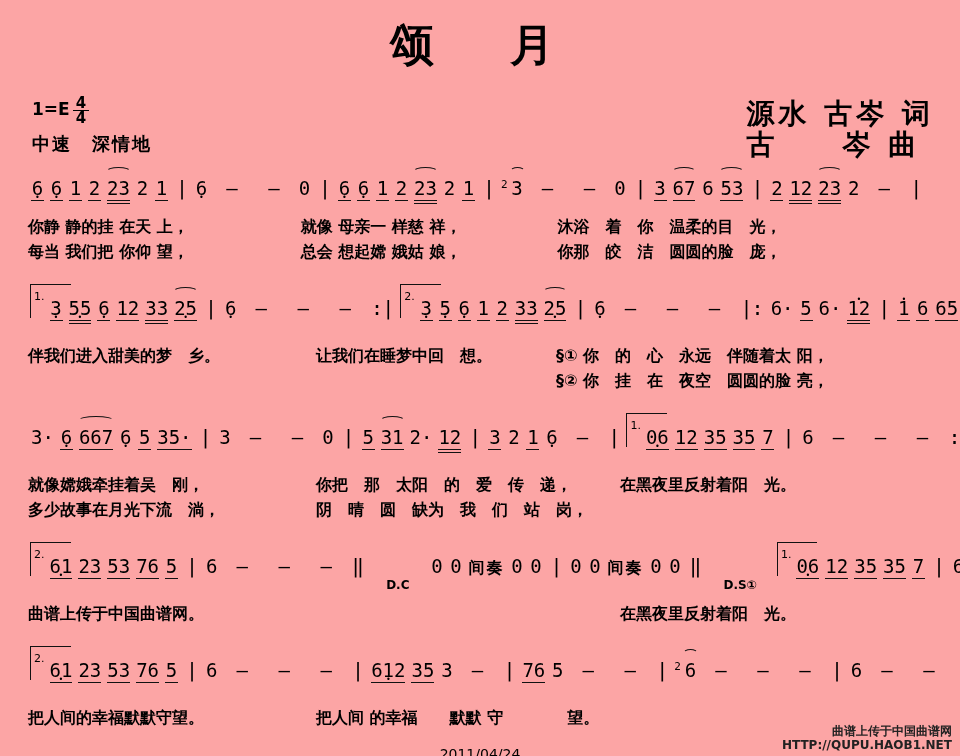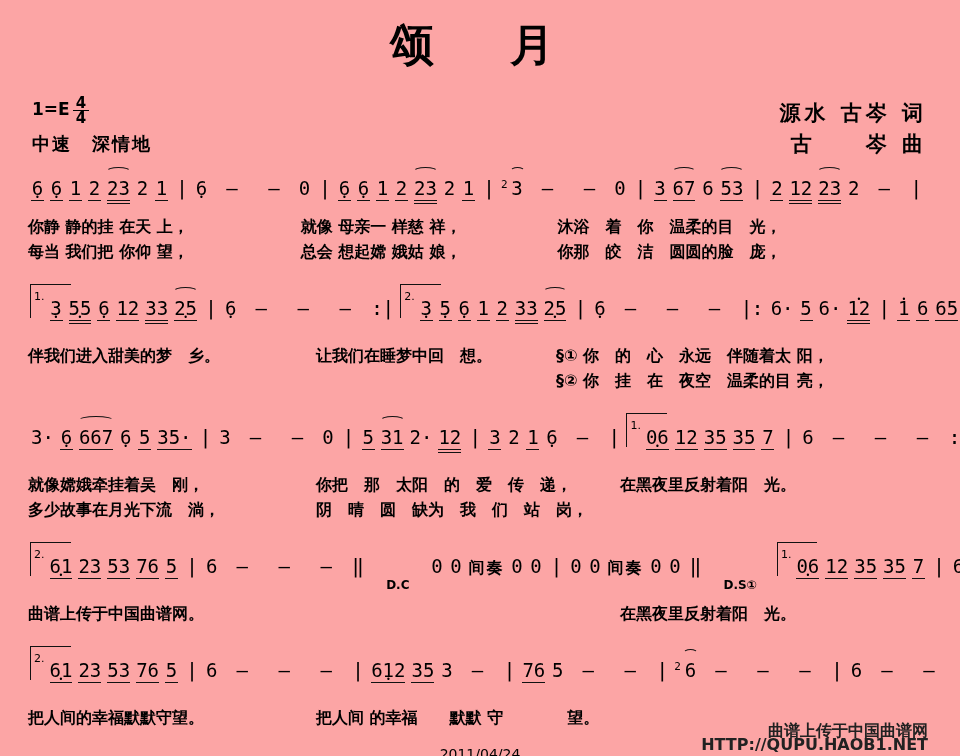--- a/index.html
+++ b/index.html
@@ -8,22 +8,22 @@
   
   .header{position:relative;height:158px;}
   .title{margin:0;text-align:center;padding-top:16px;font-size:44px;font-weight:900;
          letter-spacing:16px;font-family:"DejaVu Sans",sans-serif;}
   .keyline{position:absolute;left:32px;top:96px;font-size:17px;font-weight:bold;}
   .meter{display:inline-block;vertical-align:-8px;margin-left:3px;text-align:center;
          font-weight:bold;font-size:15px;line-height:14px;}
   .mtop{display:block;border-bottom:1.5px solid #000;padding:0 3px;}
   .mbot{display:block;}
   .tempo{position:absolute;left:32px;top:132px;font-size:18px;font-weight:bold;letter-spacing:2px;}
-  .credits{position:absolute;right:33px;top:98px;font-size:21px;font-weight:bold;
-           line-height:31px;text-align:right;letter-spacing:4px;}
+  .credits{position:absolute;right:26px;top:98px;font-size:28px;font-weight:bold;
+           line-height:31px;text-align:left;letter-spacing:4px;}
   
   #systems{padding-left:28px;margin-top:2px;}
   .system{margin-bottom:16px;}
   .music-row{white-space:nowrap;padding:16px 0 10px;}
   .tok{display:inline-block;position:relative;min-width:13px;margin:0 3px;text-align:center;
        font-family:"DejaVu Sans Mono",monospace;font-size:19px;line-height:24px;}
   .fu{border-bottom:1.5px solid #111;}
   .fw{border-bottom:4px double #111;}
   .fb::after{content:"•";font-size:8px;position:absolute;bottom:-10px;left:50%;transform:translateX(-50%);}
   .fa::before{content:"•";font-size:8px;position:absolute;top:-8px;left:50%;transform:translateX(-50%);}
@@ -36,21 +36,21 @@
   .fL{font-family:"DejaVu Sans",sans-serif;font-weight:bold;font-size:16px;letter-spacing:2px;}
   .fs{font-family:"DejaVu Sans",sans-serif;font-weight:bold;font-size:12px;position:relative;
       top:16px;min-width:10px;margin:0 18px;}
   .fv{font-size:11px;font-family:"DejaVu Sans",sans-serif;border-top:1px solid #111;
       border-left:1px solid #111;padding:0 26px 9px 3px;margin:0 -24px 0 2px;position:relative;
       top:-15px;min-width:8px;text-align:left;}
   .lyric-row{font-size:16px;font-weight:bold;white-space:pre;line-height:25px;
              font-family:"DejaVu Sans",sans-serif;}
   
   .date{text-align:center;font-size:14px;margin-top:2px;}
-  .watermark{position:absolute;right:32px;bottom:4px;text-align:right;font-size:16px;
+  .watermark{position:absolute;right:8px;bottom:4px;text-align:right;font-size:12px;
              font-weight:bold;line-height:14px;color:#222;}
 </style>
 </head>
 <body>
 
 <div class="page">
 
   <div class="header">
     <h1 class="title">颂　月</h1>
 
@@ -68,21 +68,21 @@
 
   <div id="systems">
       <div class="system">
         <div class="music-row"><span class="tok fu fb">6</span><span class="tok fu fb">6</span><span class="tok fu">1</span><span class="tok fu">2</span><span class="tok fw fc">23</span><span class="tok">2</span><span class="tok fu">1</span><span class="tok fB">|</span><span class="tok fb">6</span><span class="tok fd">—</span><span class="tok fd">—</span><span class="tok">0</span><span class="tok fB">|</span><span class="tok fu fb">6</span><span class="tok fu fb">6</span><span class="tok fu">1</span><span class="tok fu">2</span><span class="tok fw fc">23</span><span class="tok">2</span><span class="tok fu">1</span><span class="tok fB">|</span><span class="tok fg">2</span><span class="tok fc">3</span><span class="tok fd">—</span><span class="tok fd">—</span><span class="tok">0</span><span class="tok fB">|</span><span class="tok fu">3</span><span class="tok fu fc">67</span><span class="tok">6</span><span class="tok fu fc">53</span><span class="tok fB">|</span><span class="tok fu">2</span><span class="tok fw">12</span><span class="tok fw fc">23</span><span class="tok">2</span><span class="tok fd">—</span><span class="tok fB">|</span></div>
         <div class="lyric-row">你静 静的挂 在天 上，　　　　　　　就像 母亲一 样慈 祥，　　　　　　沐浴　着　你　温柔的目　光，</div>
         <div class="lyric-row">每当 我们把 你仰 望，　　　　　　　总会 想起嫦 娥姑 娘，　　　　　　你那　皎　洁　圆圆的脸　庞，</div>
       </div>
       <div class="system">
         <div class="music-row"><span class="tok fv">1.</span><span class="tok fu fb">3</span><span class="tok fw fb">55</span><span class="tok fu fb">6</span><span class="tok fu">12</span><span class="tok fw">33</span><span class="tok fu fc fb">25</span><span class="tok fB">|</span><span class="tok fb">6</span><span class="tok fd">—</span><span class="tok fd">—</span><span class="tok fd">—</span><span class="tok fB">:|</span><span class="tok fv">2.</span><span class="tok fu fb">3</span><span class="tok fu fb">5</span><span class="tok fu fb">6</span><span class="tok fu">1</span><span class="tok fu">2</span><span class="tok fw">33</span><span class="tok fu fc fb">25</span><span class="tok fB">|</span><span class="tok fb">6</span><span class="tok fd">—</span><span class="tok fd">—</span><span class="tok fd">—</span><span class="tok fB">|:</span><span class="tok">6·</span><span class="tok fu">5</span><span class="tok">6·</span><span class="tok fw fa">12</span><span class="tok fB">|</span><span class="tok fu fa">1</span><span class="tok fu">6</span><span class="tok fu">65</span></div>
         <div class="lyric-row">伴我们进入甜美的梦　乡。　　　　　　让我们在睡梦中回　想。　　　　§① 你　的　心　永远　伴随着太 阳，</div>
-        <div class="lyric-row">　　　　　　　　　　　　　　　　　　　　　　　　　　　　　　　　　§② 你　挂　在　夜空　温柔的目 亮，</div>
+        <div class="lyric-row">　　　　　　　　　　　　　　　　　　　　　　　　　　　　　　　　　§② 你　挂　在　夜空　圆圆的脸 亮，</div>
       </div>
       <div class="system">
         <div class="music-row"><span class="tok">3·</span><span class="tok fu fb">6</span><span class="tok fu fc">667</span><span class="tok fb">6</span><span class="tok fu">5</span><span class="tok fu">35·</span><span class="tok fB">|</span><span class="tok">3</span><span class="tok fd">—</span><span class="tok fd">—</span><span class="tok">0</span><span class="tok fB">|</span><span class="tok fu">5</span><span class="tok fu fc">31</span><span class="tok">2·</span><span class="tok fw">12</span><span class="tok fB">|</span><span class="tok fu">3</span><span class="tok">2</span><span class="tok fu">1</span><span class="tok fb">6</span><span class="tok fd">—</span><span class="tok fB">|</span><span class="tok fv">1.</span><span class="tok fu fb">06</span><span class="tok fu">12</span><span class="tok fu">35</span><span class="tok fu">35</span><span class="tok fu">7</span><span class="tok fB">|</span><span class="tok">6</span><span class="tok fd">—</span><span class="tok fd">—</span><span class="tok fd">—</span><span class="tok fB">:|</span></div>
         <div class="lyric-row">就像嫦娥牵挂着吴　刚，　　　　　　　你把　那　太阳　的　爱　传　递，　　　在黑夜里反射着阳　光。</div>
         <div class="lyric-row">多少故事在月光下流　淌，　　　　　　阴　晴　圆　缺为　我　们　站　岗，</div>
       </div>
       <div class="system">
         <div class="music-row"><span class="tok fv">2.</span><span class="tok fu fb">61</span><span class="tok fu">23</span><span class="tok fu">53</span><span class="tok fu">76</span><span class="tok fu">5</span><span class="tok fB">|</span><span class="tok">6</span><span class="tok fd">—</span><span class="tok fd">—</span><span class="tok fd">—</span><span class="tok fB">‖</span><span class="tok fs">D.C</span><span class="tok">0</span><span class="tok">0</span><span class="tok fL">间奏</span><span class="tok">0</span><span class="tok">0</span><span class="tok fB">|</span><span class="tok">0</span><span class="tok">0</span><span class="tok fL">间奏</span><span class="tok">0</span><span class="tok">0</span><span class="tok fB">‖</span><span class="tok fs">D.S①</span><span class="tok fv">1.</span><span class="tok fu fb">06</span><span class="tok fu">12</span><span class="tok fu">35</span><span class="tok fu">35</span><span class="tok fu">7</span><span class="tok fB">|</span><span class="tok">6</span><span class="tok fd">—</span></div>
         <div class="lyric-row">曲谱上传于中国曲谱网。　　　　　　　　　　　　　　　　　　　　　　　　　　在黑夜里反射着阳　光。</div>
       </div>

